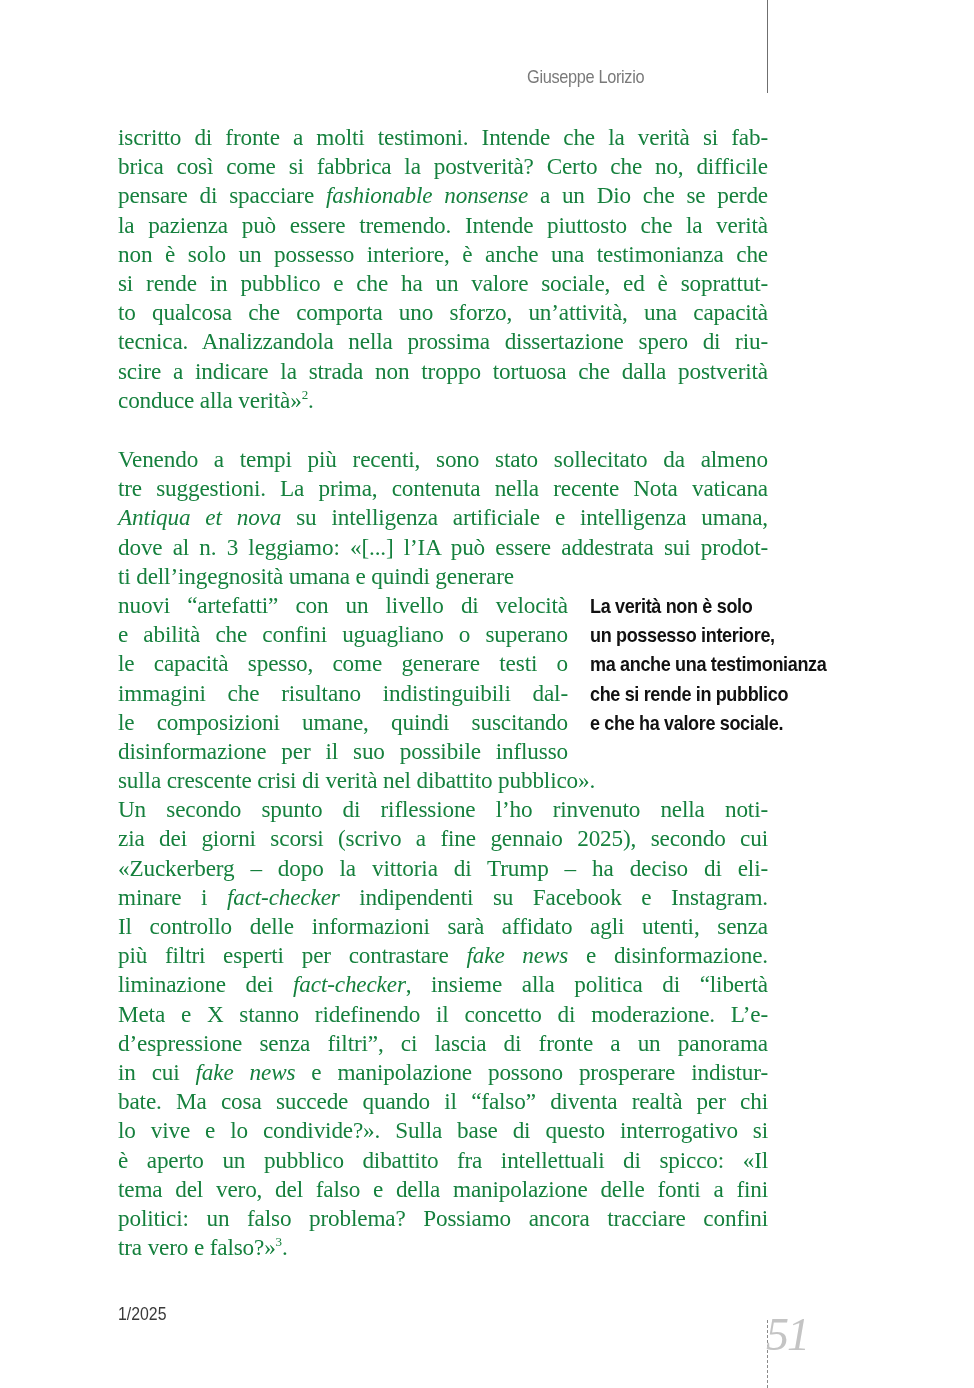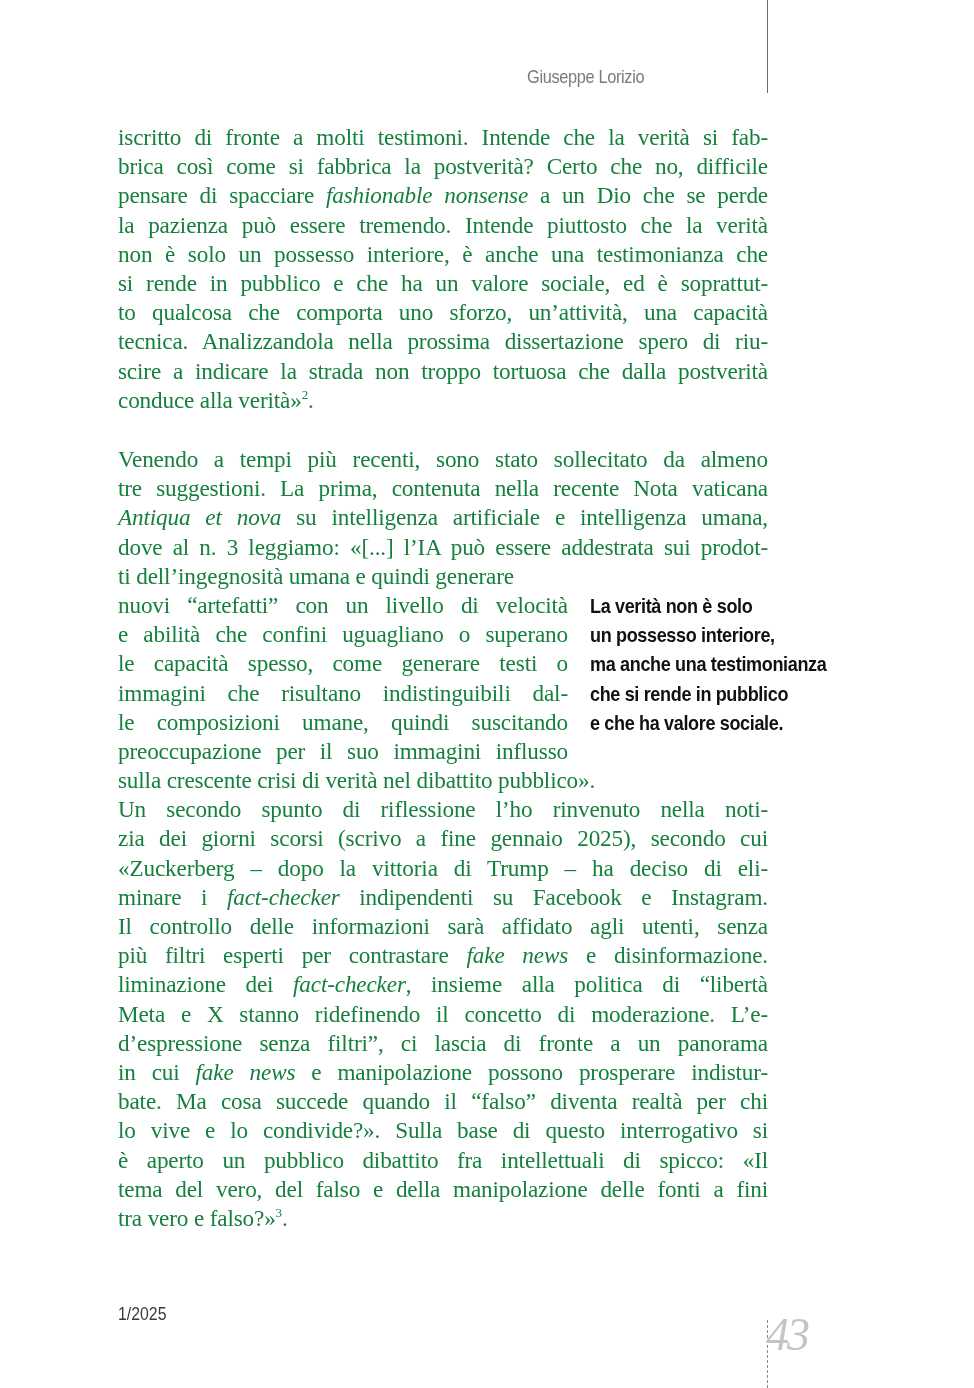--- a/index.html
+++ b/index.html
@@ -74,42 +74,43 @@
       <span class="line">Venendo a tempi più recenti, sono stato sollecitato da almeno</span>
       <span class="line">tre suggestioni. La prima, contenuta nella recente Nota vaticana</span>
       <span class="line"><i>Antiqua et nova</i> su intelligenza artificiale e intelligenza umana,</span>
       <span class="line">dove al n. 3 leggiamo: «[...] l’IA può essere addestrata sui prodot-</span>
       <span class="line narrow last">ti dell’ingegnosità umana e quindi generare</span>
       <span class="line narrow">nuovi “artefatti” con un livello di velocità</span>
       <span class="line narrow">e abilità che confini uguagliano o superano</span>
       <span class="line narrow">le capacità spesso, come generare testi o</span>
       <span class="line narrow">immagini che risultano indistinguibili dal-</span>
       <span class="line narrow">le composizioni umane, quindi suscitando</span>
-      <span class="line narrow">preoccupazione per il suo immagini influsso</span>
+      <span class="line narrow">disinformazione per il suo possibile influsso</span>
       <span class="line last">sulla crescente crisi di verità nel dibattito pubblico».</span>
       <span class="line">Un secondo spunto di riflessione l’ho rinvenuto nella noti-</span>
       <span class="line">zia dei giorni scorsi (scrivo a fine gennaio 2025), secondo cui</span>
       <span class="line">«Zuckerberg – dopo la vittoria di Trump – ha deciso di eli-</span>
       <span class="line">minare i <i>fact-checker</i> indipendenti su Facebook e Instagram.</span>
       <span class="line">Il controllo delle informazioni sarà affidato agli utenti, senza</span>
       <span class="line">più filtri esperti per contrastare <i>fake news</i> e disinformazione.</span>
       <span class="line">liminazione dei <i>fact-checker</i>, insieme alla politica di “libertà</span>
       <span class="line">Meta e X stanno ridefinendo il concetto di moderazione. L’e-</span>
       <span class="line">d’espressione senza filtri”, ci lascia di fronte a un panorama</span>
       <span class="line">in cui <i>fake news</i> e manipolazione possono prosperare indistur-</span>
       <span class="line">bate. Ma cosa succede quando il “falso” diventa realtà per chi</span>
       <span class="line">lo vive e lo condivide?». Sulla base di questo interrogativo si</span>
       <span class="line">è aperto un pubblico dibattito fra intellettuali di spicco: «Il</span>
       <span class="line">tema del vero, del falso e della manipolazione delle fonti a fini</span>
+      <span class="line">politici: un falso problema? Possiamo ancora tracciare confini</span>
       <span class="line last">tra vero e falso?»<sup>3</sup>.</span>
     </div>
 
   <div class="pull-quote">
     <span>La verità non è solo</span>
     <span>un possesso interiore,</span>
     <span>ma anche una testimonianza</span>
     <span>che si rende in pubblico</span>
     <span>e che ha valore sociale.</span>
   </div>
 
   <div class="issue">1/2025</div>
-  <div class="page-number">43</div>
+  <div class="page-number">51</div>
 </div>
 
 </body></html>

